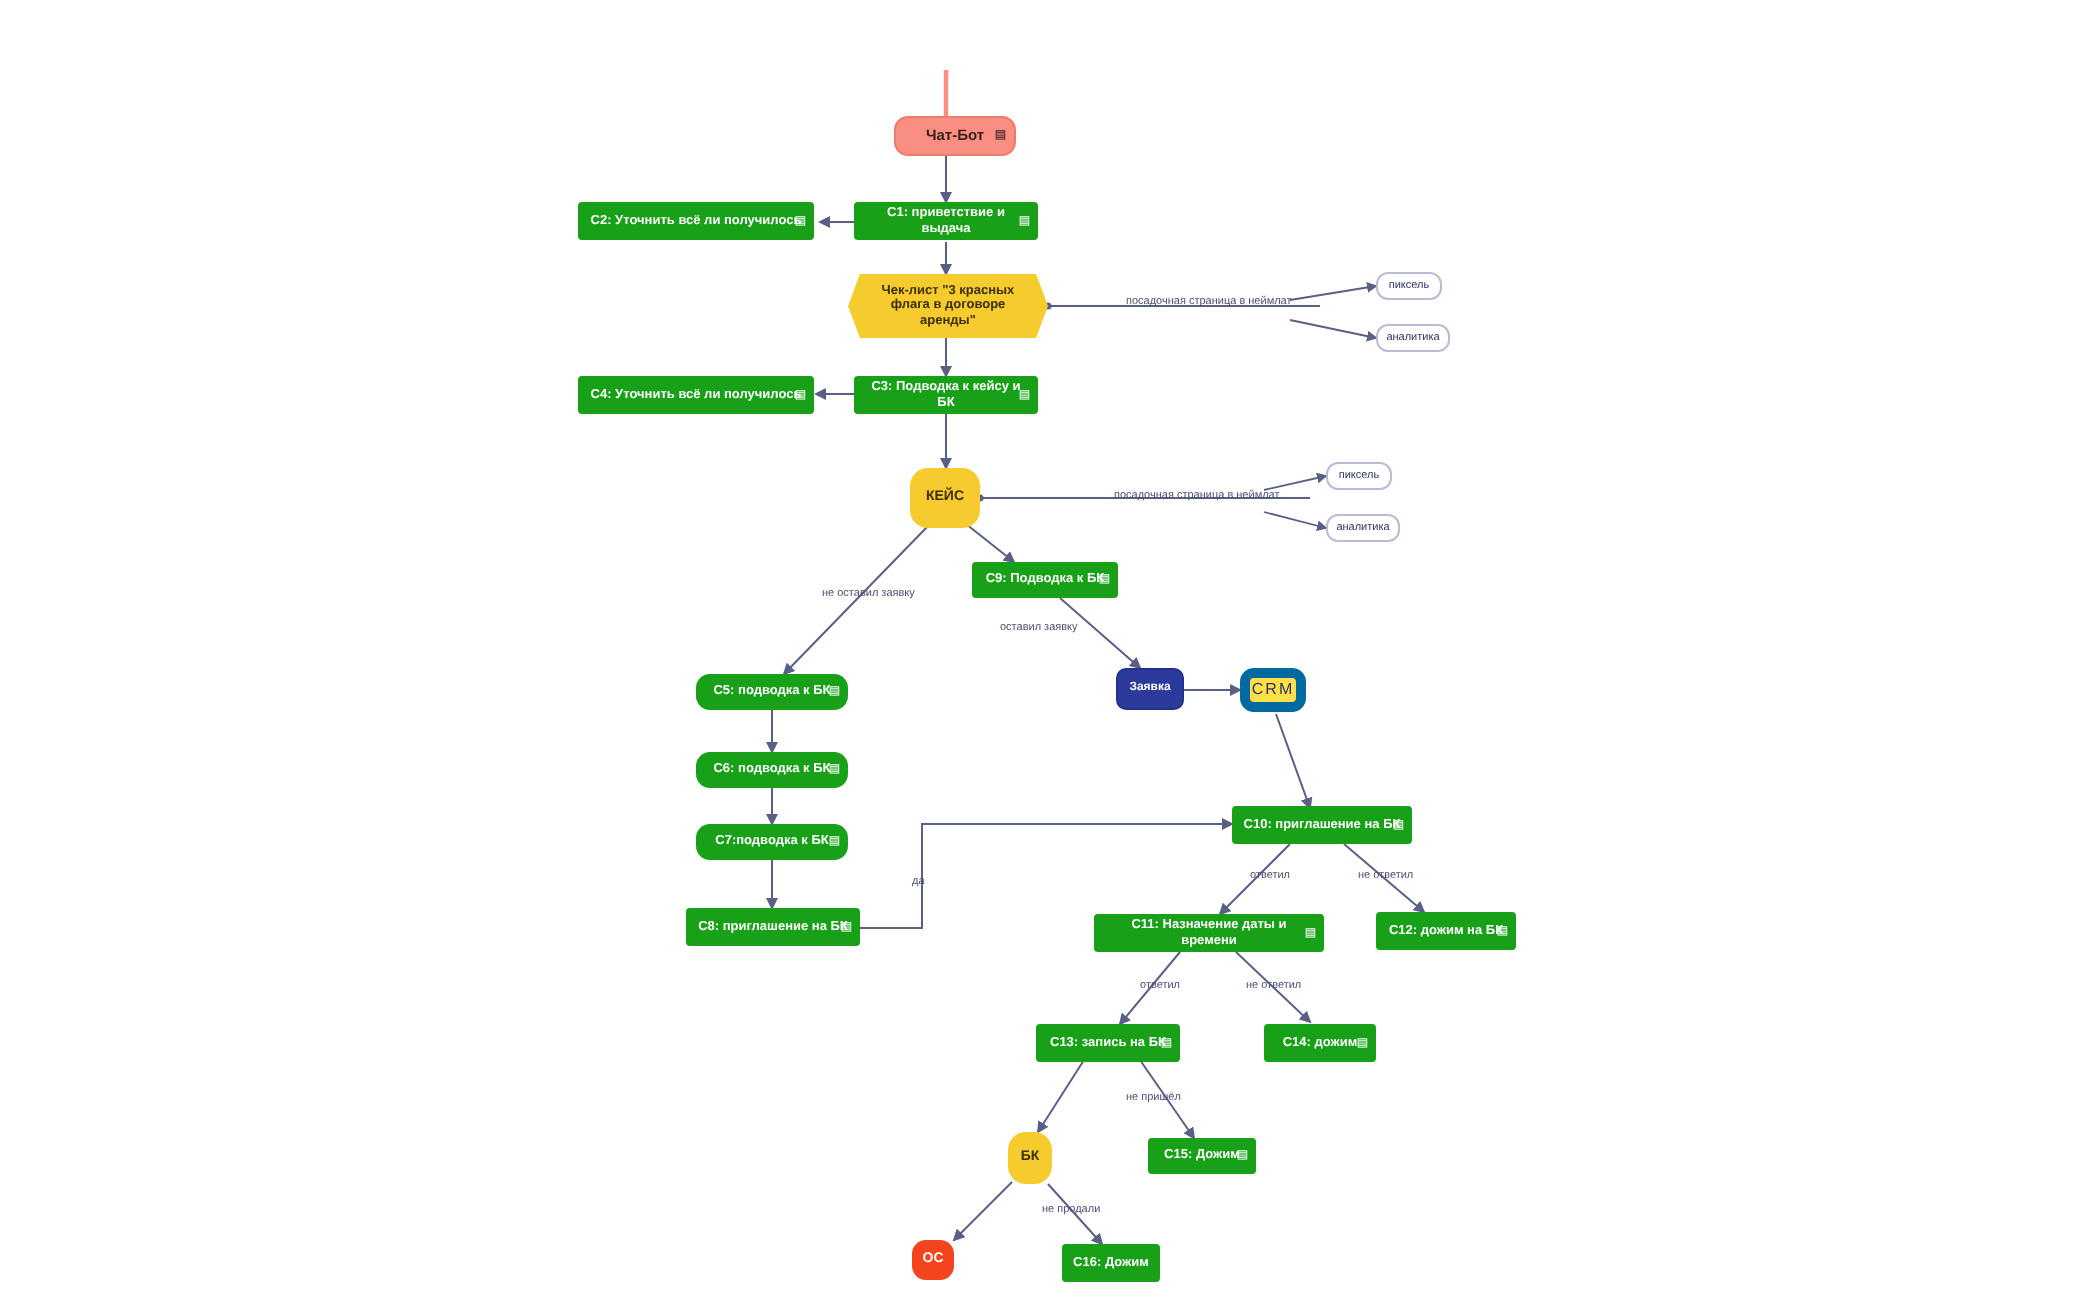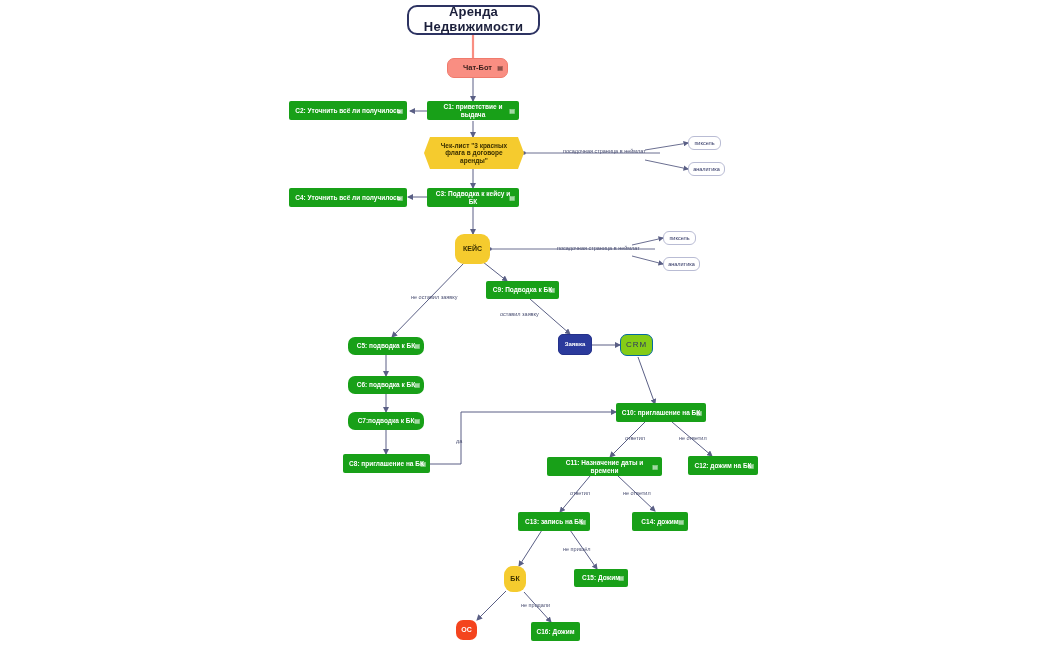--- a/index.html
+++ b/index.html
@@ -81,22 +81,22 @@
   }
   
   .n-white {
     background: #ffffff;
     border: 1px solid #b9bcd4;
     border-radius: 6px;
     color: #2d3362;
     font-size: 5.5px;
   }
   .n-crm {
-    background: #84cc16;
-    border: 1px solid #0369a1;
+    background: #fde047;
+    border: 5px solid #0369a1;
     border-radius: 7px;
     color: #2d3362;
     font-size: 8px;
     letter-spacing: 1px;
   }
   
   .n-blue {
     background: #2b3a9c;
     border: 1px solid #24318a;
     border-radius: 5px;
@@ -197,23 +197,20 @@
 
     <path d="M542,530 L519,566" stroke="#5a5f85" stroke-width="1" fill="none" marker-end="url(#arr)"></path>
 
     <path d="M570,530 L597,569" stroke="#5a5f85" stroke-width="1" fill="none" marker-end="url(#arr)"></path>
 
     <path d="M506,591 L477,620" stroke="#5a5f85" stroke-width="1" fill="none" marker-end="url(#arr)"></path>
 
     <path d="M524,592 L551,622" stroke="#5a5f85" stroke-width="1" fill="none" marker-end="url(#arr)"></path>
   </svg>
 
-  <div class="node n-title" style="left:407px; top:5px; width:133px; height:30px;">
-    <span class="node-label">Аренда Недвижимости</span>
-  </div>
 
   <div class="node n-bot" style="left:447px; top:58px; width:61px; height:20px;">
     <span class="node-label">Чат-Бот</span>
     <span class="glyph">▤</span>
   </div>
 
   <div class="node n-green" style="left:427px; top:101px; width:92px; height:19px;">
     <span class="node-label">C1: приветствие и выдача</span>
     <span class="glyph">▤</span>
   </div>

